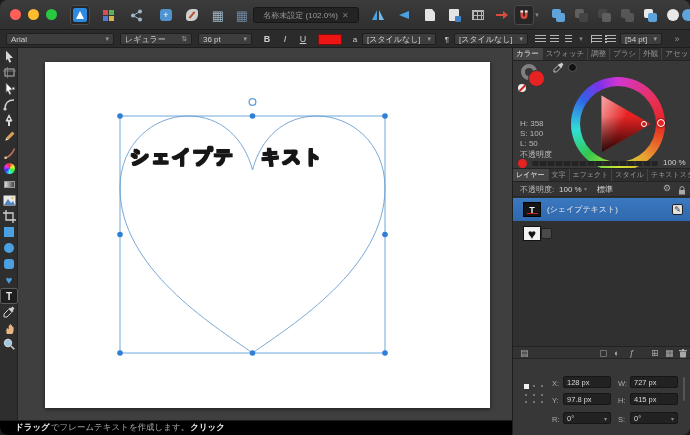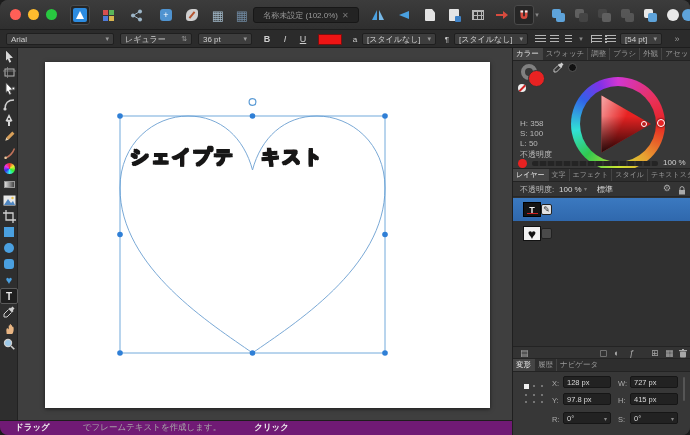--- a/index.html
+++ b/index.html
@@ -47,21 +47,21 @@
   .opastrip{position:absolute;height:5px;border-radius:2px;background:repeating-linear-gradient(90deg,#242424 0 6px,#303030 6px 8px);}
   .lrow{position:absolute;width:178px;height:23px;display:flex;align-items:center;}
   .lrow.sel{background:linear-gradient(#3b79c0,#2f68ad);}
   .thumb{width:18px;height:15px;margin-left:10px;display:flex;align-items:center;justify-content:center;font-size:9px;}
   .lname{font-size:8px;color:#e6e6e6;margin-left:6px;flex:1;}
   .vischk{width:11px;height:11px;margin-right:8px;border:1px solid #222;border-radius:2px;display:flex;align-items:center;justify-content:center;font-size:8px;}
   .inp{position:absolute;height:12px;background:#222;border:1px solid #161616;border-radius:2px;color:#d8d8d8;font-size:7.5px;display:flex;align-items:center;padding:0 3px;}
   .flabel{position:absolute;color:#aaa;font-size:7.5px;}
   .dot{width:2px;height:2px;background:#8b8b8b;border-radius:50%;}
   
-  #status{left:0;top:420px;width:512px;height:15px;background:#701a75;border-top:1px solid #1d1d1d;color:#a9a9a9;font-size:8.5px;display:flex;align-items:center;padding-left:14px;gap:32px;}
+  #status{left:0;top:420px;width:512px;height:15px;background:#000000;border-top:1px solid #1d1d1d;color:#a9a9a9;font-size:8.5px;display:flex;align-items:center;padding-left:14px;}
   #status b{color:#efefef;margin:0 1px;}
   svg{display:block;}
 </style>
 </head>
 <body>
 
 <div id="win">
 
   <div id="titlebar" class="abs">
     <span class="light abs" style="left:10px;background:#ff5f57"></span>
@@ -414,20 +414,21 @@
               <path d="M2 4 V2.6 a2 2 0 0 1 4 0 V4" fill="none" stroke="#aaa"></path>
             </svg>
           </span>
       </div>
       <div class="abs" style="top:28px;width:178px;height:149px;background:#303030">
         <div class="lrow sel" style="top:1px">
           <span class="thumb" style="background:#141414;color:#f2f2f2;font-weight:bold;border:1px solid #000;position:relative">
               <span>T</span>
               <i style="position:absolute;left:3px;bottom:2px;width:11px;height:1.5px;background:#d02020"></i>
             </span>
+          <span class="lname">(シェイプテキスト)</span>
           <span class="vischk" style="background:#e2e2e2;color:#333">
               <span>✎</span>
             </span>
         </div>
         <div class="lrow" style="top:25px">
           <span class="thumb" style="background:#f2f2f2;color:#111;border:1px solid #111;font-size:14px;line-height:12px">
               <span>♥</span>
             </span>
           <span class="vischk" style="background:#4a4a4a"></span>
         </div>
@@ -443,25 +444,20 @@
             <svg width="8" height="9" viewBox="0 0 8 9">
               <rect x="1" y="2.5" width="6" height="6" rx="1" fill="#a8a8a8"></rect>
               <rect x="0" y="1" width="8" height="1.2" fill="#a8a8a8"></rect>
               <rect x="3" y="0" width="2" height="1.2" fill="#a8a8a8"></rect>
             </svg>
           </span>
       </div>
     </div>
 
     <div class="abs" style="top:310px;width:178px;height:77px;border-top:1px solid #242424">
-      <div class="ptabs" style="top:0">
-        <span class="ptab active">変形</span>
-        <span class="ptab">履歴</span>
-        <span class="ptab" style="border-right:none">ナビゲータ</span>
-      </div>
 
       <div class="abs" style="left:9px;top:22px;width:24px;height:24px;display:grid;grid-template-columns:repeat(3,1fr);align-items:center;justify-items:center">
         <span style="width:5px;height:5px;background:#f0f0f0"></span>
         <span class="dot"></span>
           <span class="dot"></span>
           <span class="dot"></span>
           <span class="dot"></span>
         <span class="dot"></span>
           <span class="dot"></span>
           <span class="dot"></span>

